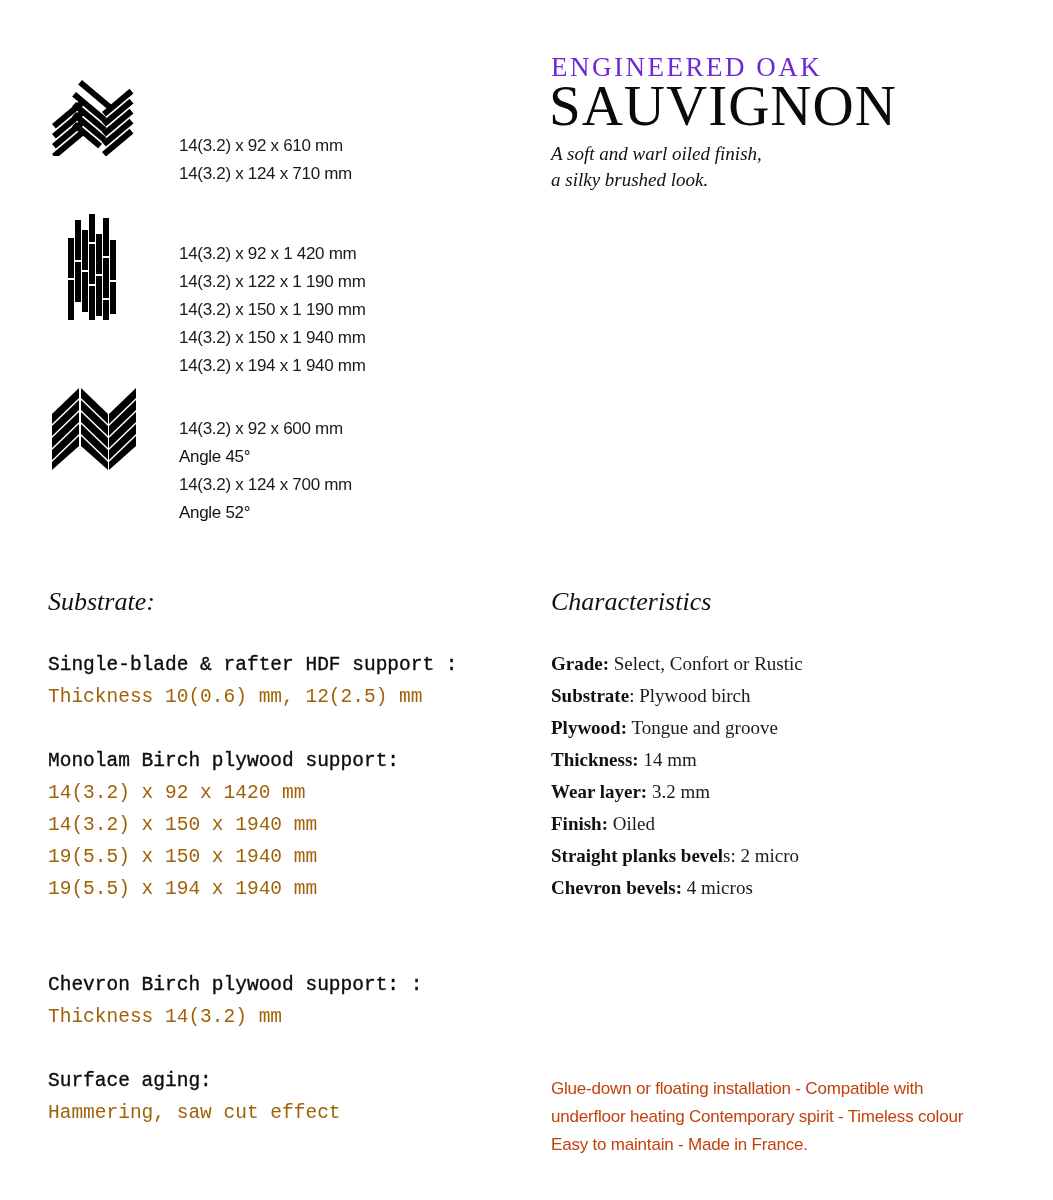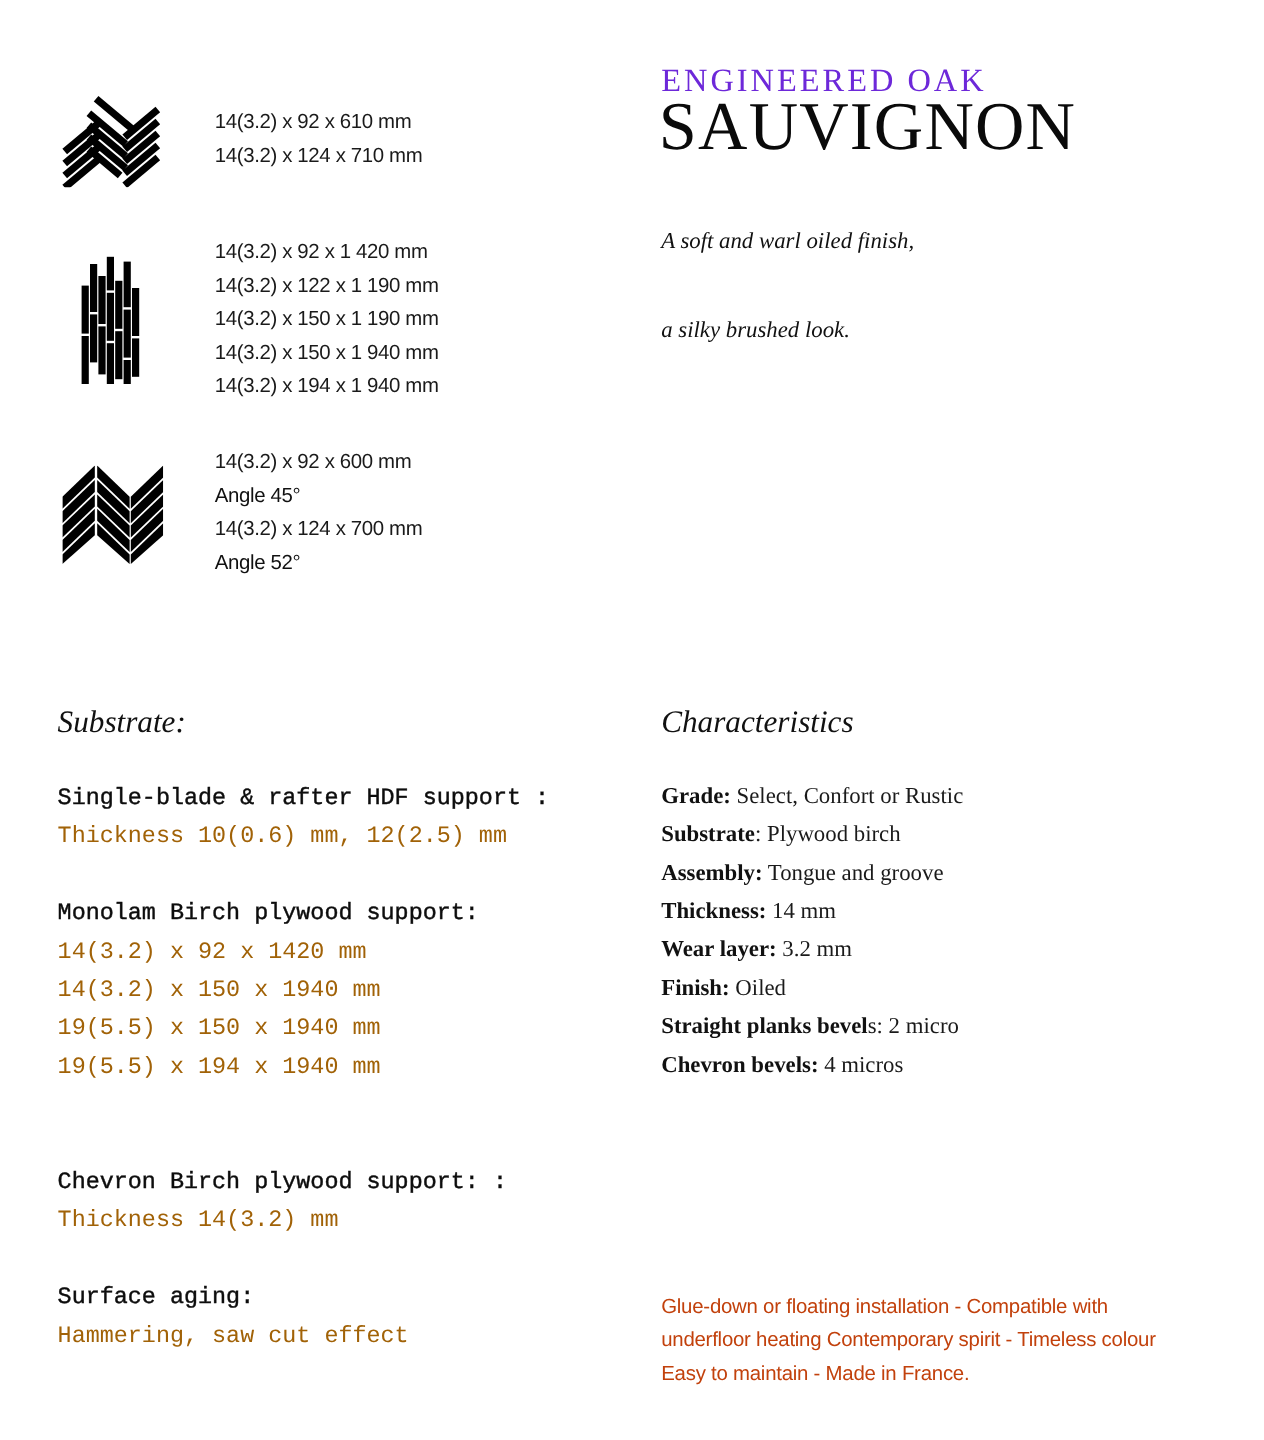--- a/index.html
+++ b/index.html
@@ -4,29 +4,29 @@
 <style>
   html, body { margin: 0; padding: 0; background: #ffffff; }
   body {
     width: 1053px; height: 1200px; position: relative; overflow: hidden;
     color: #111111;
     font-family: "Liberation Sans", sans-serif;
   }
 
   
   .fmt-icon { position: absolute; left: 48px; }
-  .fmt-lines { position: absolute; left: 179px; font-family: "Liberation Sans", sans-serif; font-size: 17px; line-height: 28px; color: #1a1a1a; letter-spacing: -0.3px; white-space: nowrap; }
+  .fmt-lines { position: absolute; left: 179px; font-family: "Liberation Sans", sans-serif; font-size: 17px; line-height: 28px; color: #1a1a1a; letter-spacing: -0.3px; white-space: nowrap; margin-top: 44px; }
   .fmt-lines .line { display: block; }
   .fmt-lines .angle { color: #111; }
 
   
   .kicker { position: absolute; left: 551px; top: 52px; font-family: "Liberation Serif", serif; font-size: 27px; letter-spacing: 2.5px; line-height: 30px; color: #6d28d9; white-space: nowrap; }
   .title { position: absolute; left: 549px; top: 76px; font-family: "Liberation Serif", serif; font-size: 57px; letter-spacing: 1px; line-height: 60px; color: #0a0a0a; white-space: nowrap; }
   .tagline { position: absolute; left: 551px; top: 141px; font-family: "Liberation Serif", serif; font-style: italic; font-size: 19px; line-height: 26px; color: #111; white-space: nowrap; }
-  .tagline span { display: block; margin-top: 48px; }
+  .tagline span { display: block; }
 
   
   .sec-head { position: absolute; top: 586px; font-family: "Liberation Serif", serif; font-style: italic; font-size: 26px; line-height: 32px; color: #111; }
 
   
   .var { position: absolute; left: 48px; font-family: Liberation Mono, monospace; font-size: 19.5px; line-height: 32px; color: #1a1a1a; white-space: nowrap; }
   .var .vh { display: block; color: #0d0d0d; font-weight: normal; -webkit-text-stroke: 0.35px #0d0d0d; }
   .var .vl { display: block; color: #a16207; }
 
   
@@ -187,21 +187,21 @@
     <span class="vh">Surface aging:</span>
     <span class="vl">Hammering, saw cut effect</span>
   </div>
 </div>
 
 <div>
   <div class="sec-head" style="left:551px">Characteristics</div>
   <div class="chars">
     <span class="row"><span class="k">Grade:</span><span> Select, Confort or Rustic</span></span>
     <span class="row"><span class="k">Substrate</span><span>: Plywood birch</span></span>
-    <span class="row"><span class="k">Assembly:</span><span> Tongue and groove</span></span>
+    <span class="row"><span class="k">Plywood:</span><span> Tongue and groove</span></span>
     <span class="row"><span class="k">Thickness:</span><span> 14 mm</span></span>
     <span class="row"><span class="k">Wear layer:</span><span> 3.2 mm</span></span>
     <span class="row"><span class="k">Finish:</span><span> Oiled</span></span>
     <span class="row"><span class="k">Straight planks bevel</span><span>s: 2 micro</span></span>
     <span class="row"><span class="k">Chevron bevels:</span><span> 4 micros</span></span>
   </div>
 </div>
 
 <div class="footer-note">Glue-down or floating installation - Compatible with underfloor heating Contemporary spirit - Timeless colour Easy to maintain - Made in France.</div>
 

